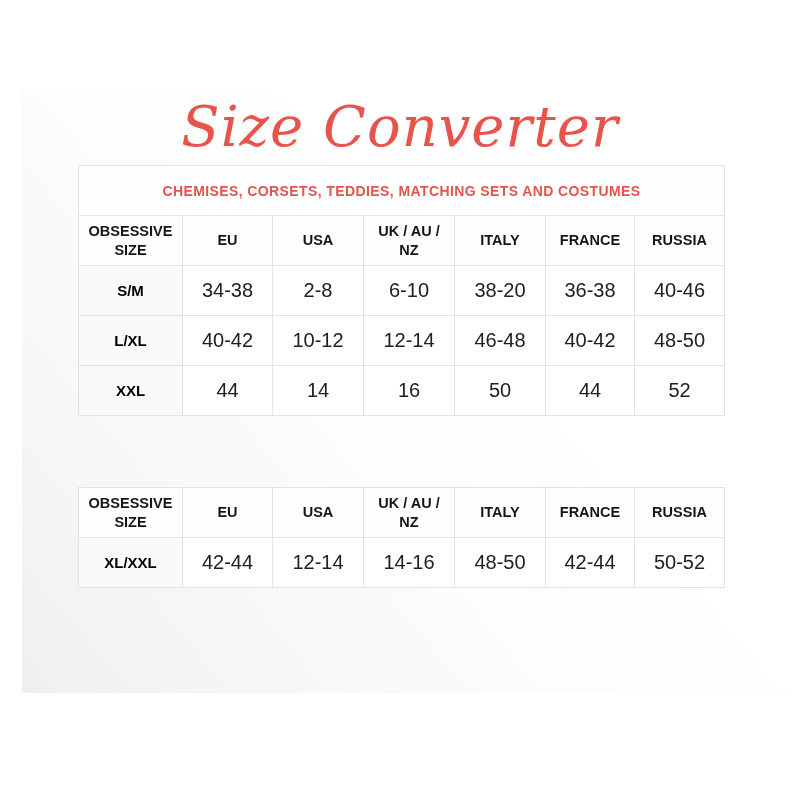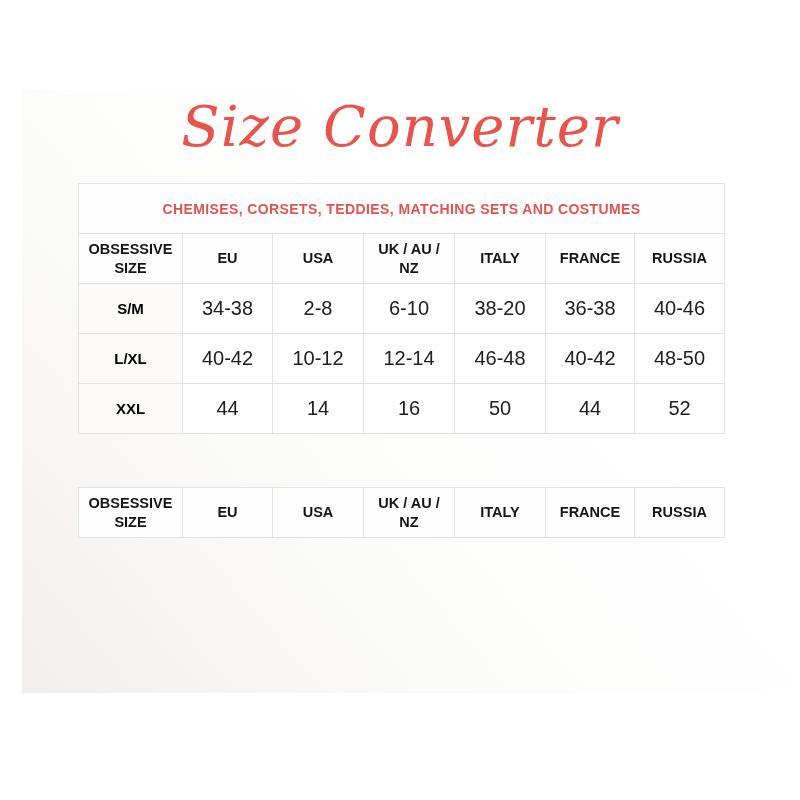--- a/index.html
+++ b/index.html
@@ -17,21 +17,21 @@
     font-family:"DejaVu Serif", serif;
     font-style:italic; font-weight:normal;
     font-size:56px; letter-spacing:1px;
     color:#e8544c;
   }
   table.size-table {
     position:absolute; left:78px; width:646px;
     border-collapse:collapse; table-layout:fixed;
     background:#ffffff;
   }
-  #table-1 { top:183px;padding-left:35px; }
+  #table-1 { top:165px;padding-left:35px; }
   #table-2 { top:487px; }
   .size-table th, .size-table td {
     border:1px solid #e4e3e1;
     height:50px; text-align:center; vertical-align:middle;
     padding:2px 6px;
   }
   .table-title-cell {
     color:#e2554f; font-size:14px; font-weight:bold; letter-spacing:.4px;
     background:#fefefe;
   }
@@ -120,15 +120,24 @@
         <th class="col-head">OBSESSIVE SIZE</th>
         <th class="col-head">EU</th>
         <th class="col-head">USA</th>
         <th class="col-head">UK / AU / NZ</th>
         <th class="col-head">ITALY</th>
         <th class="col-head">FRANCE</th>
         <th class="col-head">RUSSIA</th>
       </tr>
     </thead>
     <tbody>
+      <tr>
+        <td class="row-label">XL/XXL</td>
+        <td class="size-cell">42-44</td>
+        <td class="size-cell">12-14</td>
+        <td class="size-cell">14-16</td>
+        <td class="size-cell">48-50</td>
+        <td class="size-cell">42-44</td>
+        <td class="size-cell">50-52</td>
+      </tr>
     </tbody>
   </table>
 </div>
 
 </body></html>

